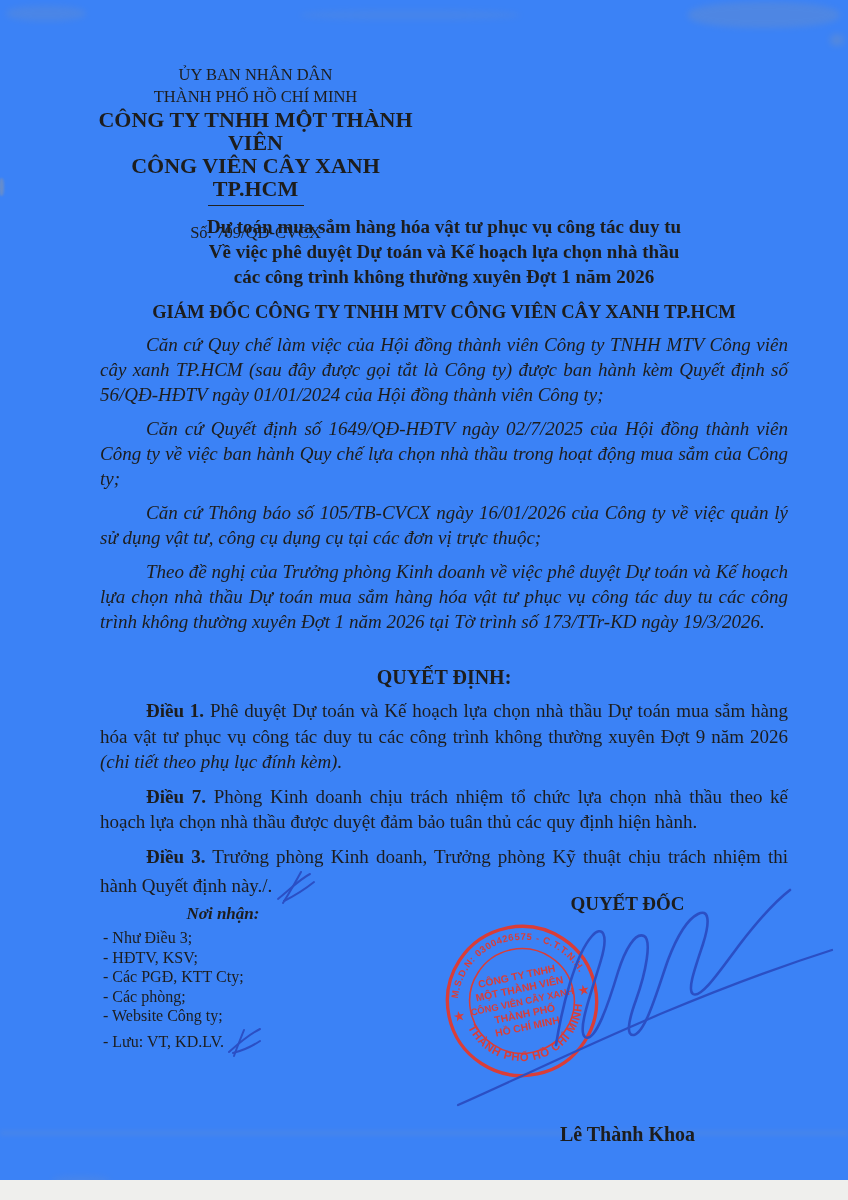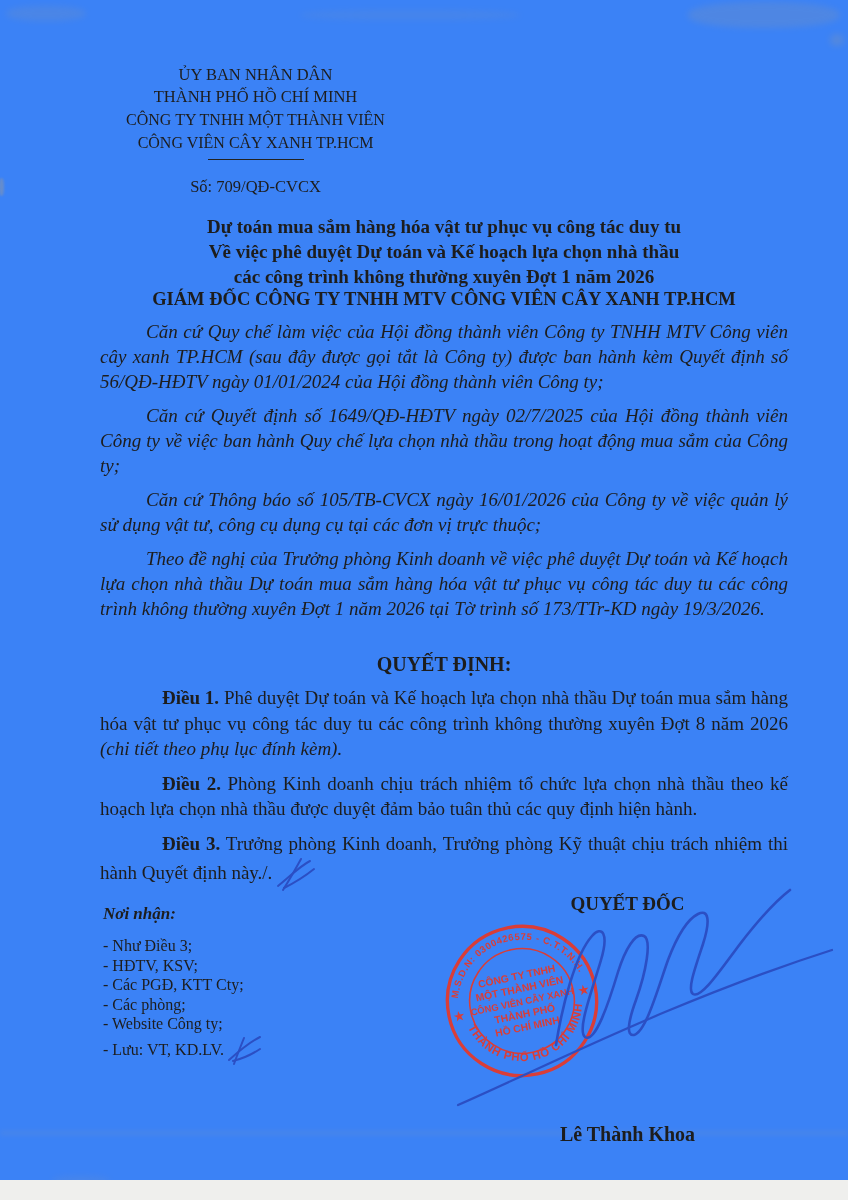--- a/index.html
+++ b/index.html
@@ -15,44 +15,44 @@
   .sm2{top:2px;left:688px;width:152px;height:26px;opacity:.20;}
   .sm3{top:10px;left:300px;width:220px;height:10px;opacity:.11;}
   .sm4{top:178px;left:-1px;width:5px;height:18px;opacity:.45;filter:blur(1px);}
   .sm5{top:1130px;left:0;width:848px;height:6px;opacity:.10;filter:blur(2px);border-radius:0;}
   .sm6{top:1176px;left:52px;width:58px;height:10px;opacity:.12;}
   .sm7{top:34px;left:830px;width:14px;height:12px;opacity:.25;}
 
   
   .hdr-left{position:absolute;top:64px;left:88px;width:335px;text-align:center;}
   .hl-a{font-size:16.5px;line-height:22px;}
-  .hl-b{font-size:16px;font-weight:normal;line-height:23px;}
+  .hl-b{font-size:22px;font-weight:bold;line-height:23px;}
   .rule-l{width:96px;border-top:1.7px solid #222;margin:5px auto 0;}
   .doc-num{font-size:16.5px;margin-top:17px;}
 
   .hdr-right{position:absolute;top:64px;left:446px;width:378px;text-align:center;}
   .hr-a{font-size:16.5px;font-weight:bold;line-height:22px;white-space:nowrap;}
   .hr-b{font-size:18.5px;font-weight:bold;line-height:26px;}
   .rule-r{width:192px;border-top:1.7px solid #222;margin:2px auto 0;}
   .date-line{font-style:italic;font-size:17px;margin-top:40px;white-space:nowrap;}
 
   
   .content{position:absolute;top:214px;left:100px;width:688px;}
   .title-h{text-align:center;font-weight:bold;font-size:20px;line-height:24px;}
   .subtitle{text-align:center;font-weight:bold;font-size:19px;line-height:25px;}
-  .authority{text-align:center;font-weight:bold;font-size:18.5px;}
+  .authority{text-align:center;font-weight:bold;font-size:18.5px;margin-top:13px;}
   p.pre{font-style:italic;font-size:19px;line-height:25px;text-align:justify;text-indent:46px;margin:9px 0 0;}
   .decision{text-align:center;font-weight:bold;font-size:20px;margin-top:32px;}
   p.art{font-size:19px;line-height:25.5px;text-align:justify;text-indent:46px;margin:9px 0 0;}
-  p.art b{font-weight:bold;margin-left:16px;}
+  p.art b{font-weight:bold;}
   p.art .inote{font-style:italic;}
 
   
   .recipients{position:absolute;left:103px;top:904px;width:240px;}
-  .rec-head{font-weight:bold;font-style:italic;font-size:17px;margin-bottom:12px;}
+  .rec-head{font-weight:bold;font-style:italic;font-size:17px;margin-bottom:4px;text-align:center;}
   .rec-item{font-size:16px;line-height:19.5px;}
   .rec-last{white-space:nowrap;}
 
   
   .sig-title{position:absolute;left:500px;top:893px;width:255px;text-align:center;font-weight:bold;font-size:19px;}
   .sig-name{position:absolute;left:500px;top:1110px;width:255px;text-align:center;font-weight:bold;font-size:20px;margin-top:13px;}
   .stamp-svg{position:absolute;left:443px;top:922px;width:158px;height:158px;transform:rotate(-12deg);opacity:.95;}
   .sign-svg{position:absolute;left:425px;top:872px;width:412px;height:240px;}
   .paraph{display:inline-block;vertical-align:-13px;margin-left:2px;}
   .paraph2{display:inline-block;vertical-align:-11px;margin-left:1px;}
@@ -87,22 +87,22 @@
 
     <div class="authority">GIÁM ĐỐC CÔNG TY TNHH MTV CÔNG VIÊN CÂY XANH TP.HCM</div>
 
     <p class="pre">Căn cứ Quy chế làm việc của Hội đồng thành viên Công ty TNHH MTV Công viên cây xanh TP.HCM (sau đây được gọi tắt là Công ty) được ban hành kèm Quyết định số 56/QĐ-HĐTV ngày 01/01/2024 của Hội đồng thành viên Công ty;</p>
     <p class="pre">Căn cứ Quyết định số 1649/QĐ-HĐTV ngày 02/7/2025 của Hội đồng thành viên Công ty về việc ban hành Quy chế lựa chọn nhà thầu trong hoạt động mua sắm của Công ty;</p>
     <p class="pre">Căn cứ Thông báo số 105/TB-CVCX ngày 16/01/2026 của Công ty về việc quản lý sử dụng vật tư, công cụ dụng cụ tại các đơn vị trực thuộc;</p>
     <p class="pre">Theo đề nghị của Trưởng phòng Kinh doanh về việc phê duyệt Dự toán và Kế hoạch lựa chọn nhà thầu Dự toán mua sắm hàng hóa vật tư phục vụ công tác duy tu các công trình không thường xuyên Đợt 1 năm 2026 tại Tờ trình số 173/TTr-KD ngày 19/3/2026.</p>
 
     <div class="decision">QUYẾT ĐỊNH:</div>
 
-    <p class="art"><b>Điều 1.</b> <span>Phê duyệt Dự toán và Kế hoạch lựa chọn nhà thầu Dự toán mua sắm hàng hóa vật tư phục vụ công tác duy tu các công trình không thường xuyên Đợt 8 năm 2026</span> <span class="inote">(chi tiết theo phụ lục đính kèm).</span></p>
-    <p class="art"><b>Điều 2.</b> <span>Phòng Kinh doanh chịu trách nhiệm tổ chức lựa chọn nhà thầu theo kế hoạch lựa chọn nhà thầu được duyệt đảm bảo tuân thủ các quy định hiện hành.</span></p>
+    <p class="art"><b>Điều 1.</b> <span>Phê duyệt Dự toán và Kế hoạch lựa chọn nhà thầu Dự toán mua sắm hàng hóa vật tư phục vụ công tác duy tu các công trình không thường xuyên Đợt 9 năm 2026</span> <span class="inote">(chi tiết theo phụ lục đính kèm).</span></p>
+    <p class="art"><b>Điều 7.</b> <span>Phòng Kinh doanh chịu trách nhiệm tổ chức lựa chọn nhà thầu theo kế hoạch lựa chọn nhà thầu được duyệt đảm bảo tuân thủ các quy định hiện hành.</span></p>
     <p class="art"><b>Điều 3.</b> <span>Trưởng phòng Kinh doanh, Trưởng phòng Kỹ thuật chịu trách nhiệm thi hành Quyết định này./.</span><svg class="paraph" width="42" height="36" viewBox="0 0 42 36">
           <g fill="none" stroke="#2b4fc4" stroke-width="2" stroke-linecap="round">
             <path d="M4 30 C 14 22, 26 10, 36 5"></path>
             <path d="M10 32 C 18 28, 30 21, 40 13"></path>
             <path d="M27 3 C 21 14, 14 26, 9 34"></path>
           </g>
         </svg></p>
   </div>
 
   <div class="recipients">

